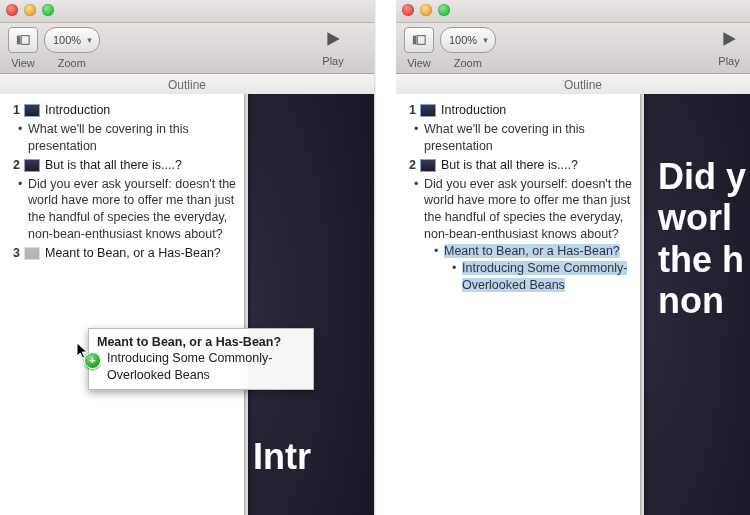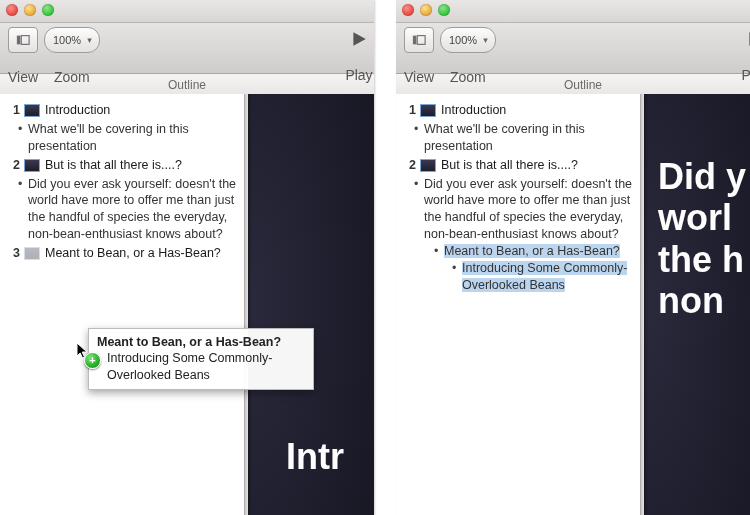--- a/index.html
+++ b/index.html
@@ -12,28 +12,28 @@
 .titlebar{height:22px;background:linear-gradient(#e9e7e6,#d8d5d3);border-bottom:1px solid #b8b5b3;position:relative}
 .traffic{position:absolute;left:6px;top:4px;display:flex;gap:6px}
 .tl{width:12px;height:12px;border-radius:50%;box-shadow:inset 0 0 1px rgba(0,0,0,.4),0 0 1px rgba(0,0,0,.15)}
 .tl.close{background:radial-gradient(circle at 40% 35%,#ff8d86,#e0443e 70%)}
 .tl.min{background:radial-gradient(circle at 40% 35%,#ffe08a,#e3a335 70%)}
 .tl.zoom{background:radial-gradient(circle at 40% 35%,#8fe28f,#28c231 70%)}
 
 
 .toolbar{height:50px;background:linear-gradient(#e6e4e3,#cfcccb);border-bottom:1px solid #a8a6a4;position:relative}
 .tool{position:absolute;top:4px;text-align:center}
-.tool .lbl{font-size:14px;color:#555;margin-top:16px}
+.tool .lbl{font-size:11px;color:#555;margin-top:4px}
 .viewbtn{left:8px}
 .viewbtn .btn{width:28px;height:24px;border:1px solid #9c9c9c;border-radius:4px;background:linear-gradient(#fdfdfd,#e4e1df);display:flex;align-items:center;justify-content:center}
 .viewbtn .btn svg{width:14px;height:14px;fill:#6e6e6e}
 .zoomtool{left:44px}
 .zoomtool .combo{height:24px;border:1px solid #9c9c9c;border-radius:12px;background:linear-gradient(#fcfcfc,#e4e1df);display:flex;align-items:center;padding:0 7px 0 8px;font-size:11px;color:#444}
 .zoomtool .combo .arr{margin-left:6px;font-size:9px;color:#666}
-.playtool{right:0}
+.playtool{right:26px}
 .playtool .pbtn{width:30px;height:24px;display:flex;align-items:center;justify-content:center}
 .playtool svg{width:18px;height:18px;fill:#555}
 
 
 .ohdr{height:22px;line-height:22px;text-align:center;font-size:12px;color:#6a6a6a;background:linear-gradient(#f5f4f2,#e8e6e4);border-bottom:1px solid #cfcdca}
 
 
 .body{position:absolute;top:94px;left:0;right:0;bottom:0}
 .outline{position:absolute;top:0;left:0;bottom:0;background:#fff}
 .left .outline{width:244px}
@@ -41,21 +41,21 @@
 .divider{position:absolute;top:0;bottom:0;width:3px;background:linear-gradient(to right,#c9c7c5,#e6e4e2);border-left:1px solid #b0aeac}
 .left .divider{left:244px}
 .right .divider{left:244px}
 .slidearea{position:absolute;top:0;bottom:0;right:0;background:#1a1826;padding-top:10px}
 .left .slidearea{left:248px}
 .right .slidearea{left:248px}
 .slidearea .shadow{position:absolute;left:0;top:0;bottom:0;width:4px;background:linear-gradient(to right,rgba(0,0,0,.35),transparent)}
 .slidearea .slidebg{position:absolute;inset:0;background:radial-gradient(140% 120% at 0% 50%,#2b2a3d,#14131e)}
 .slidearea .bigtext{position:absolute;color:#fdfdfd;font-weight:700;white-space:pre;line-height:1.15}
 .slidearea.sr .bigtext.t1{top:62px;left:14px;font-size:36px}
-.slidearea.sl .bigtext.t2{top:342px;left:38px;font-size:36px}
+.slidearea.sl .bigtext.t2{top:342px;left:5px;font-size:36px}
 
 
 .ol{padding:6px 6px 6px 8px;font-size:12.5px;line-height:1.35}
 .row{display:flex;align-items:flex-start;margin:2px 0}
 .num{width:12px;text-align:right;color:#333;font-weight:bold;flex:0 0 auto;margin-right:3px}
 .thumb{width:14px;height:11px;margin:2px 5px 0 1px;border:1px solid #7aa7d8;background:linear-gradient(#3a3951,#1e1d2b);flex:0 0 auto;display:inline-block}
 .title{font-weight:normal;color:#1a1a1a}
 .faded{color:#b8b8b8}
 .faded .thumb{opacity:.35}
 .bullet{padding-left:20px;position:relative;color:#333}

